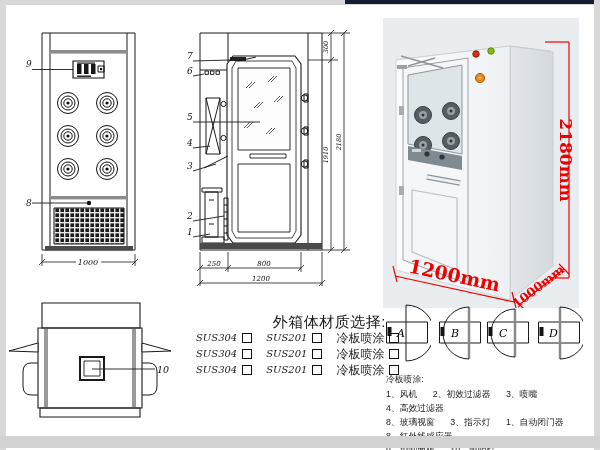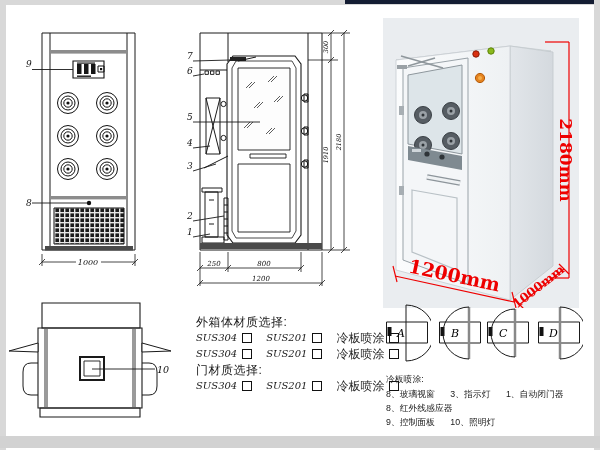--- a/index.html
+++ b/index.html
@@ -10,21 +10,21 @@
   .frame-top{left:0;top:0;width:600px;height:5px;background:#d8d8d8;}
   .frame-top-dark{left:345px;top:0;width:255px;height:4px;background:#141d33;}
   .frame-left{left:0;top:0;width:6px;height:450px;background:#d8d8d8;}
   .frame-right{left:594px;top:0;width:6px;height:450px;background:#d8d8d8;}
   .frame-bottom{left:0;top:436px;width:600px;height:12px;background:#d2d2d2;}
   svg{display:block;}
   svg line,svg rect,svg circle,svg path,svg polygon,svg polyline{vector-effect:non-scaling-stroke;}
   .cad text{font-family:"DejaVu Serif",serif;font-style:italic;fill:#111;}
   
   .materials{left:196px;top:314px;width:190px;font-size:9.5px;line-height:16px;}
-  .mat-title{font-size:12px;letter-spacing:0.5px;}
+  .mat-title{font-size:15px;letter-spacing:0.5px;text-align:right;}
   .mat-opts{display:flex;align-items:center;}
   .sus{font-family:"DejaVu Serif",serif;font-style:italic;font-size:10px;white-space:nowrap;}
   .cjk-opt{font-size:12px;white-space:nowrap;}
   .chk{display:inline-block;width:8px;height:8px;border:1.4px solid #111;margin:0 14px 0 5px;flex:none;}
   .chk:last-child{margin-right:0;}
   
   .legend{left:386px;top:372px;width:205px;font-size:8.8px;line-height:14px;}
   .legend-title{margin-bottom:1px;}
   .legend-row span{margin-right:13px;white-space:nowrap;}
   
@@ -346,21 +346,20 @@
         <span class="chk"></span>
     </div>
     <div class="mat-opts">
       <span class="sus">SUS304</span>
         <span class="chk"></span>
       <span class="sus">SUS201</span>
         <span class="chk"></span>
       <span class="cjk-opt">冷板喷涂</span>
         <span class="chk"></span>
     </div>
-    <div class="mat-title">门材质选择:</div>
     <div class="mat-opts">
       <span class="sus">SUS304</span>
         <span class="chk"></span>
       <span class="sus">SUS201</span>
         <span class="chk"></span>
       <span class="cjk-opt">冷板喷涂</span>
         <span class="chk"></span>
     </div>
   </div>
 
@@ -389,20 +388,26 @@
     <rect x="1.5" y="20" width="41" height="21" fill="none" stroke="#1a1a1a"></rect>
     <rect x="2.5" y="25" width="4" height="9" fill="#111"></rect>
     <line x1="23" y1="5" x2="23" y2="57" stroke="#888" stroke-width="2.5"></line>
     <path d="M23,5 A26,26 0 0 1 23,57" fill="none" stroke="#1a1a1a"></path>
     <text x="12" y="35" font-size="11" font-style="italic" font-family="DejaVu Serif,serif">D</text>
   </svg>
 
   <div class="abs legend">
     <div class="legend-title">冷板喷涂:</div>
     <div class="legend-row">
+      <span>1、风机</span>
+      <span>2、初效过滤器</span>
+      <span>3、喷嘴</span>
+      <span>4、高效过滤器</span>
+    </div>
+    <div class="legend-row">
       <span>8、玻璃视窗</span>
       <span>3、指示灯</span>
       <span>1、自动闭门器</span>
       <span>8、红外线感应器</span>
     </div>
     <div class="legend-row">
       <span>9、控制面板</span>
       <span>10、照明灯</span>
     </div>
   </div>

